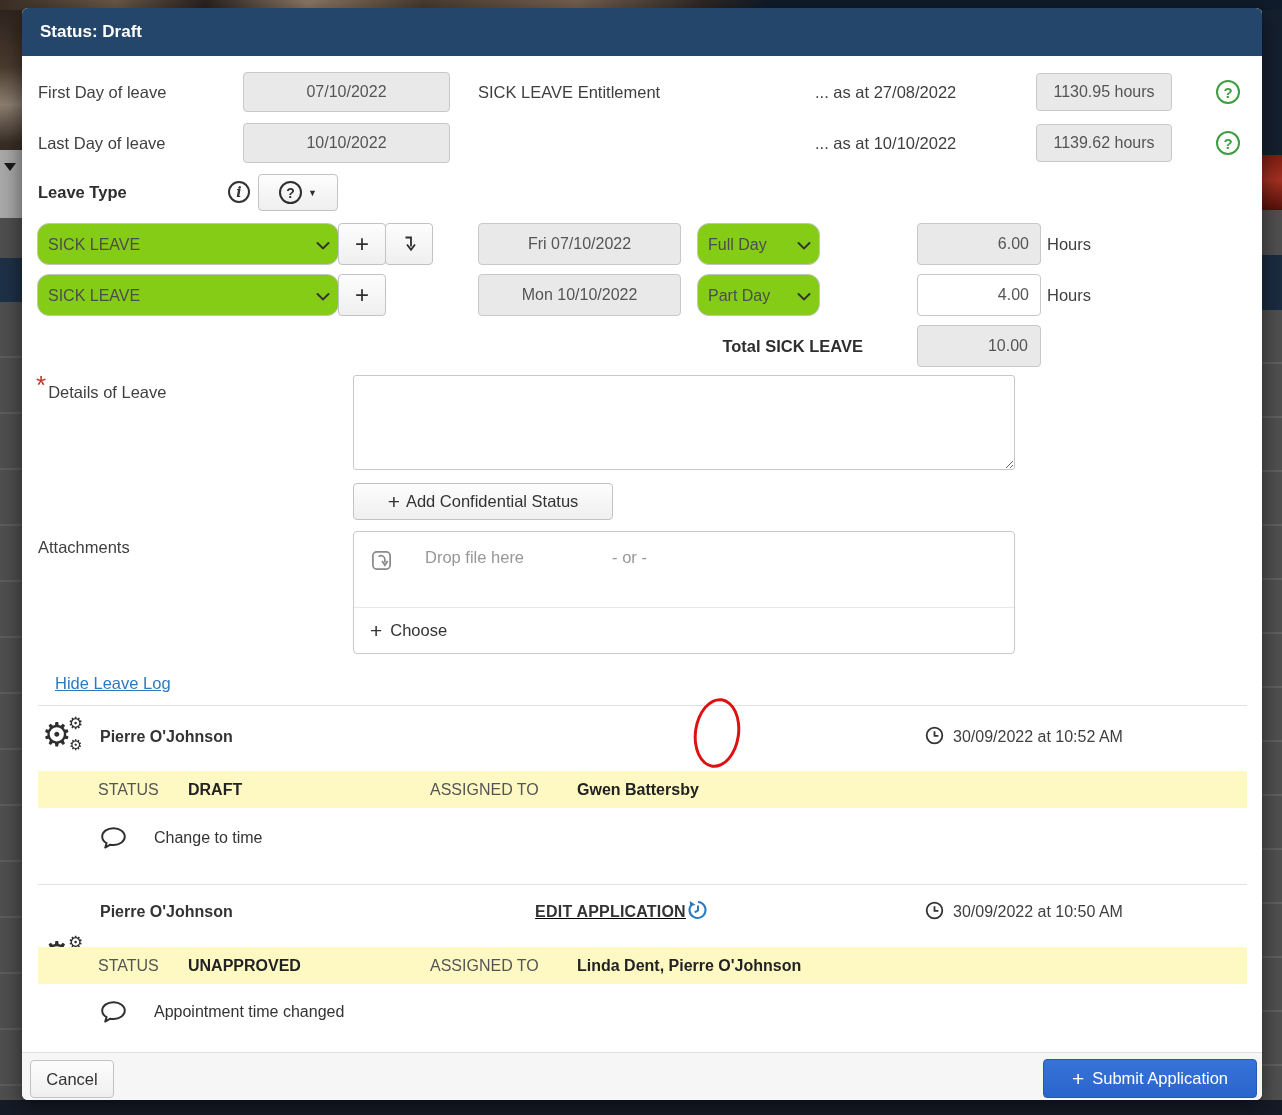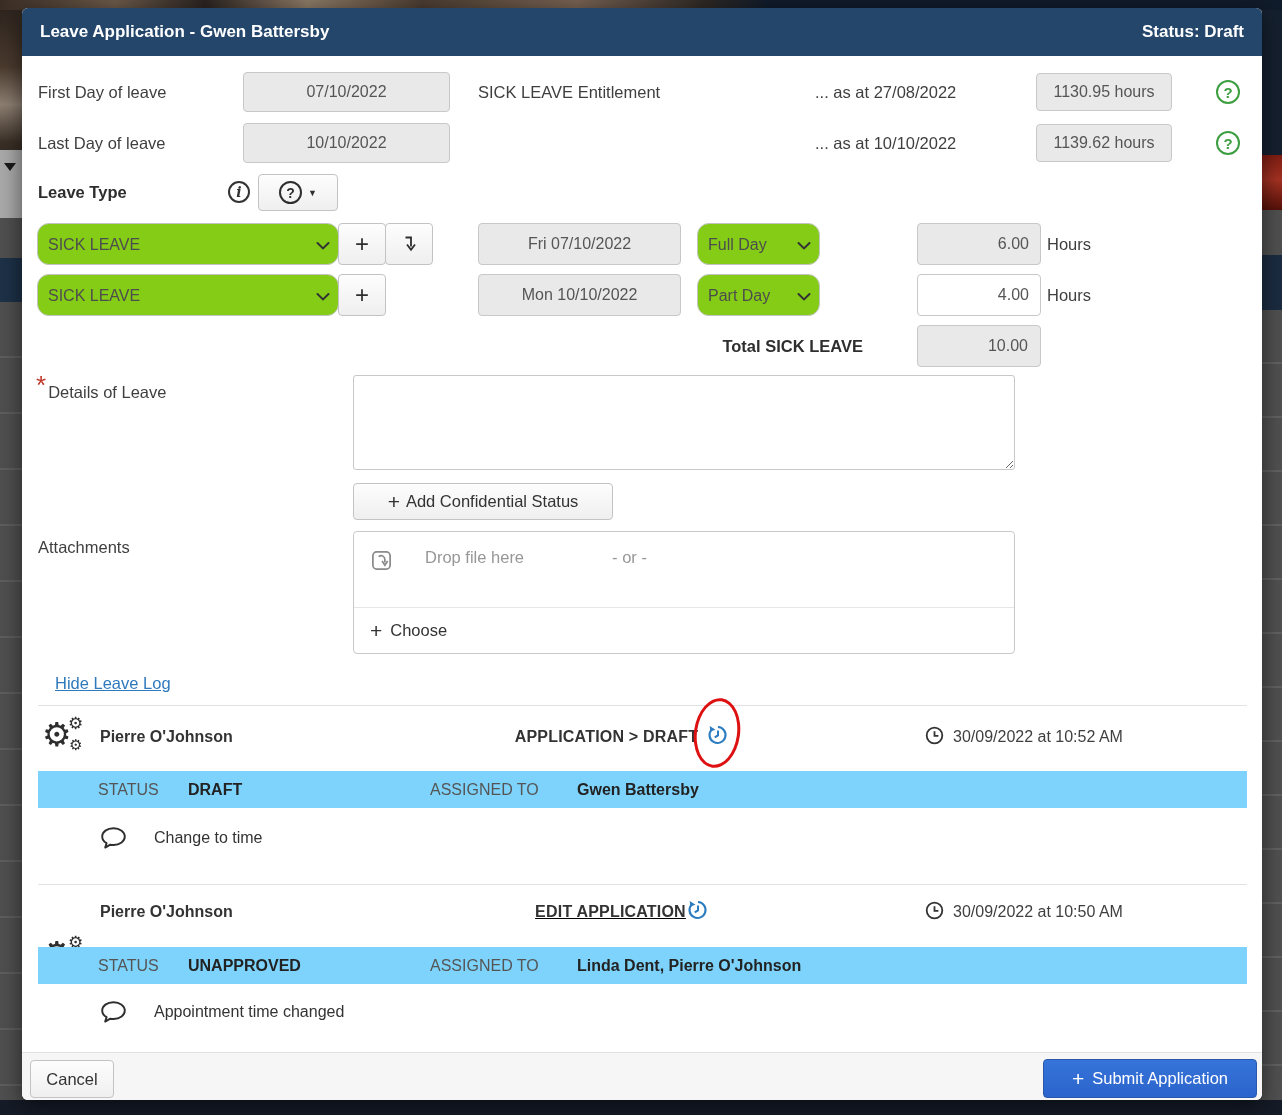--- a/index.html
+++ b/index.html
@@ -82,21 +82,21 @@
   .link { color:#2f79bd; font-size:16.5px; text-decoration:underline; cursor:pointer; }
 
   .gears { position:relative; width:44px; height:44px; color:#2e2e2e; }
   .gears .g1 { position:absolute; left:0; top:2px; font-size:33px; line-height:1; }
   .gears .g2 { position:absolute; left:26px; top:-1px; font-size:17px; line-height:1; }
   .gears .g3 { position:absolute; left:27px; top:21px; font-size:15px; line-height:1; }
 
   .log-name { font-size:16px; font-weight:bold; color:#333; }
   .log-action { font-size:16px; font-weight:bold; color:#333; letter-spacing:.2px; }
   .log-time { font-size:16px; color:#3f3f3f; display:flex; align-items:center; gap:9px; }
-  .status-row { background:#7dd3fc;text-decoration:underline; }
+  .status-row { background:#fef9c3;text-decoration:underline; }
   .status-row span { position:absolute; top:0; height:37px; line-height:37px; font-size:16px; }
   .sr-lbl { color:#555; }
   .sr-val { color:#222; font-weight:bold; }
   .comment-txt { font-size:16px; color:#333; }
   .divider { position:absolute; left:16px; width:1209px; height:0; border-top:1px solid #e2e2e2; }
 
   .red-ellipse { position:absolute; left:672px; top:690px; width:46px; height:70px;
     border:3px solid #dd1111; border-radius:50%; transform:rotate(8deg); pointer-events:none; }
 
   .footer { position:absolute; left:0; top:1044px; width:1240px; height:48px; background:#f6f6f6;
@@ -126,21 +126,20 @@
     <div class="p2"></div>
     <div class="p3"></div>
     <div class="p4"></div>
 </div>
 <div class="bd bd-top"></div>
 <div class="bd bd-bottom"></div>
 
 <div class="modal">
 
   <div class="titlebar">
-    <span>Leave Application - Gwen Battersby</span>
     <span>Status: Draft</span>
   </div>
 
   <div class="abs lbl lh40" style="left:16px; top:64px;">First Day of leave</div>
   <input class="abs field ro" style="left: 221px; top: 64px; width: 207px; height: 40px;" readonly="" value="07/10/2022">
   <div class="abs lbl lh40" style="left:456px; top:64px;">SICK LEAVE Entitlement</div>
   <div class="abs lbl lh40" style="left:793px; top:64px;">... as at 27/08/2022</div>
   <div class="abs robox" style="left:1014px; top:65px; width:136px; height:38px; line-height:36px;">1130.95 hours</div>
   <div class="abs circle-q" style="left:1194px; top:72px;">?</div>
 
@@ -233,30 +232,20 @@
   <a class="abs link" style="left:33px; top:666px;">Hide Leave Log</a>
 
   <div class="divider" style="top:697px;"></div>
 
   <div class="abs gears" style="left:20px; top:708px;">
     <span class="g1">⚙</span>
       <span class="g2">⚙</span>
       <span class="g3">⚙</span>
   </div>
   <div class="abs log-name" style="left:78px; top:704px; height:50px; line-height:50px;">Pierre O'Johnson</div>
-  <div class="abs" style="left:440px; top:704px; width:320px; height:50px; display:flex; align-items:center; justify-content:center; gap:9px;">
-    <span class="log-action">APPLICATION &gt; DRAFT</span>
-    <span>
-      <svg width="22" height="22" viewBox="0 0 22 22">
-          <path d="M4.6 5.6 A8 8 0 1 0 11 3" fill="none" stroke="#2b7cc0" stroke-width="2.1"></path>
-          <path d="M2.7 2.1 L3.4 7.6 L8.5 5.8 Z" fill="#2b7cc0"></path>
-          <path d="M11 6.6 V11.4 L7.7 13.4" fill="none" stroke="#2b7cc0" stroke-width="2"></path>
-        </svg>
-    </span>
-  </div>
   <div class="red-ellipse"></div>
   <div class="abs log-time" style="left:903px; top:704px; height:50px;">
     <span>
       <svg width="19" height="19" viewBox="0 0 19 19">
           <circle cx="9.5" cy="9.5" r="7.8" fill="none" stroke="#333" stroke-width="1.8"></circle>
           <path d="M9.5 5.2 V9.8 H13.4" fill="none" stroke="#333" stroke-width="1.8"></path>
         </svg>
     </span>
     <span>30/09/2022 at 10:52 AM</span>
   </div>

